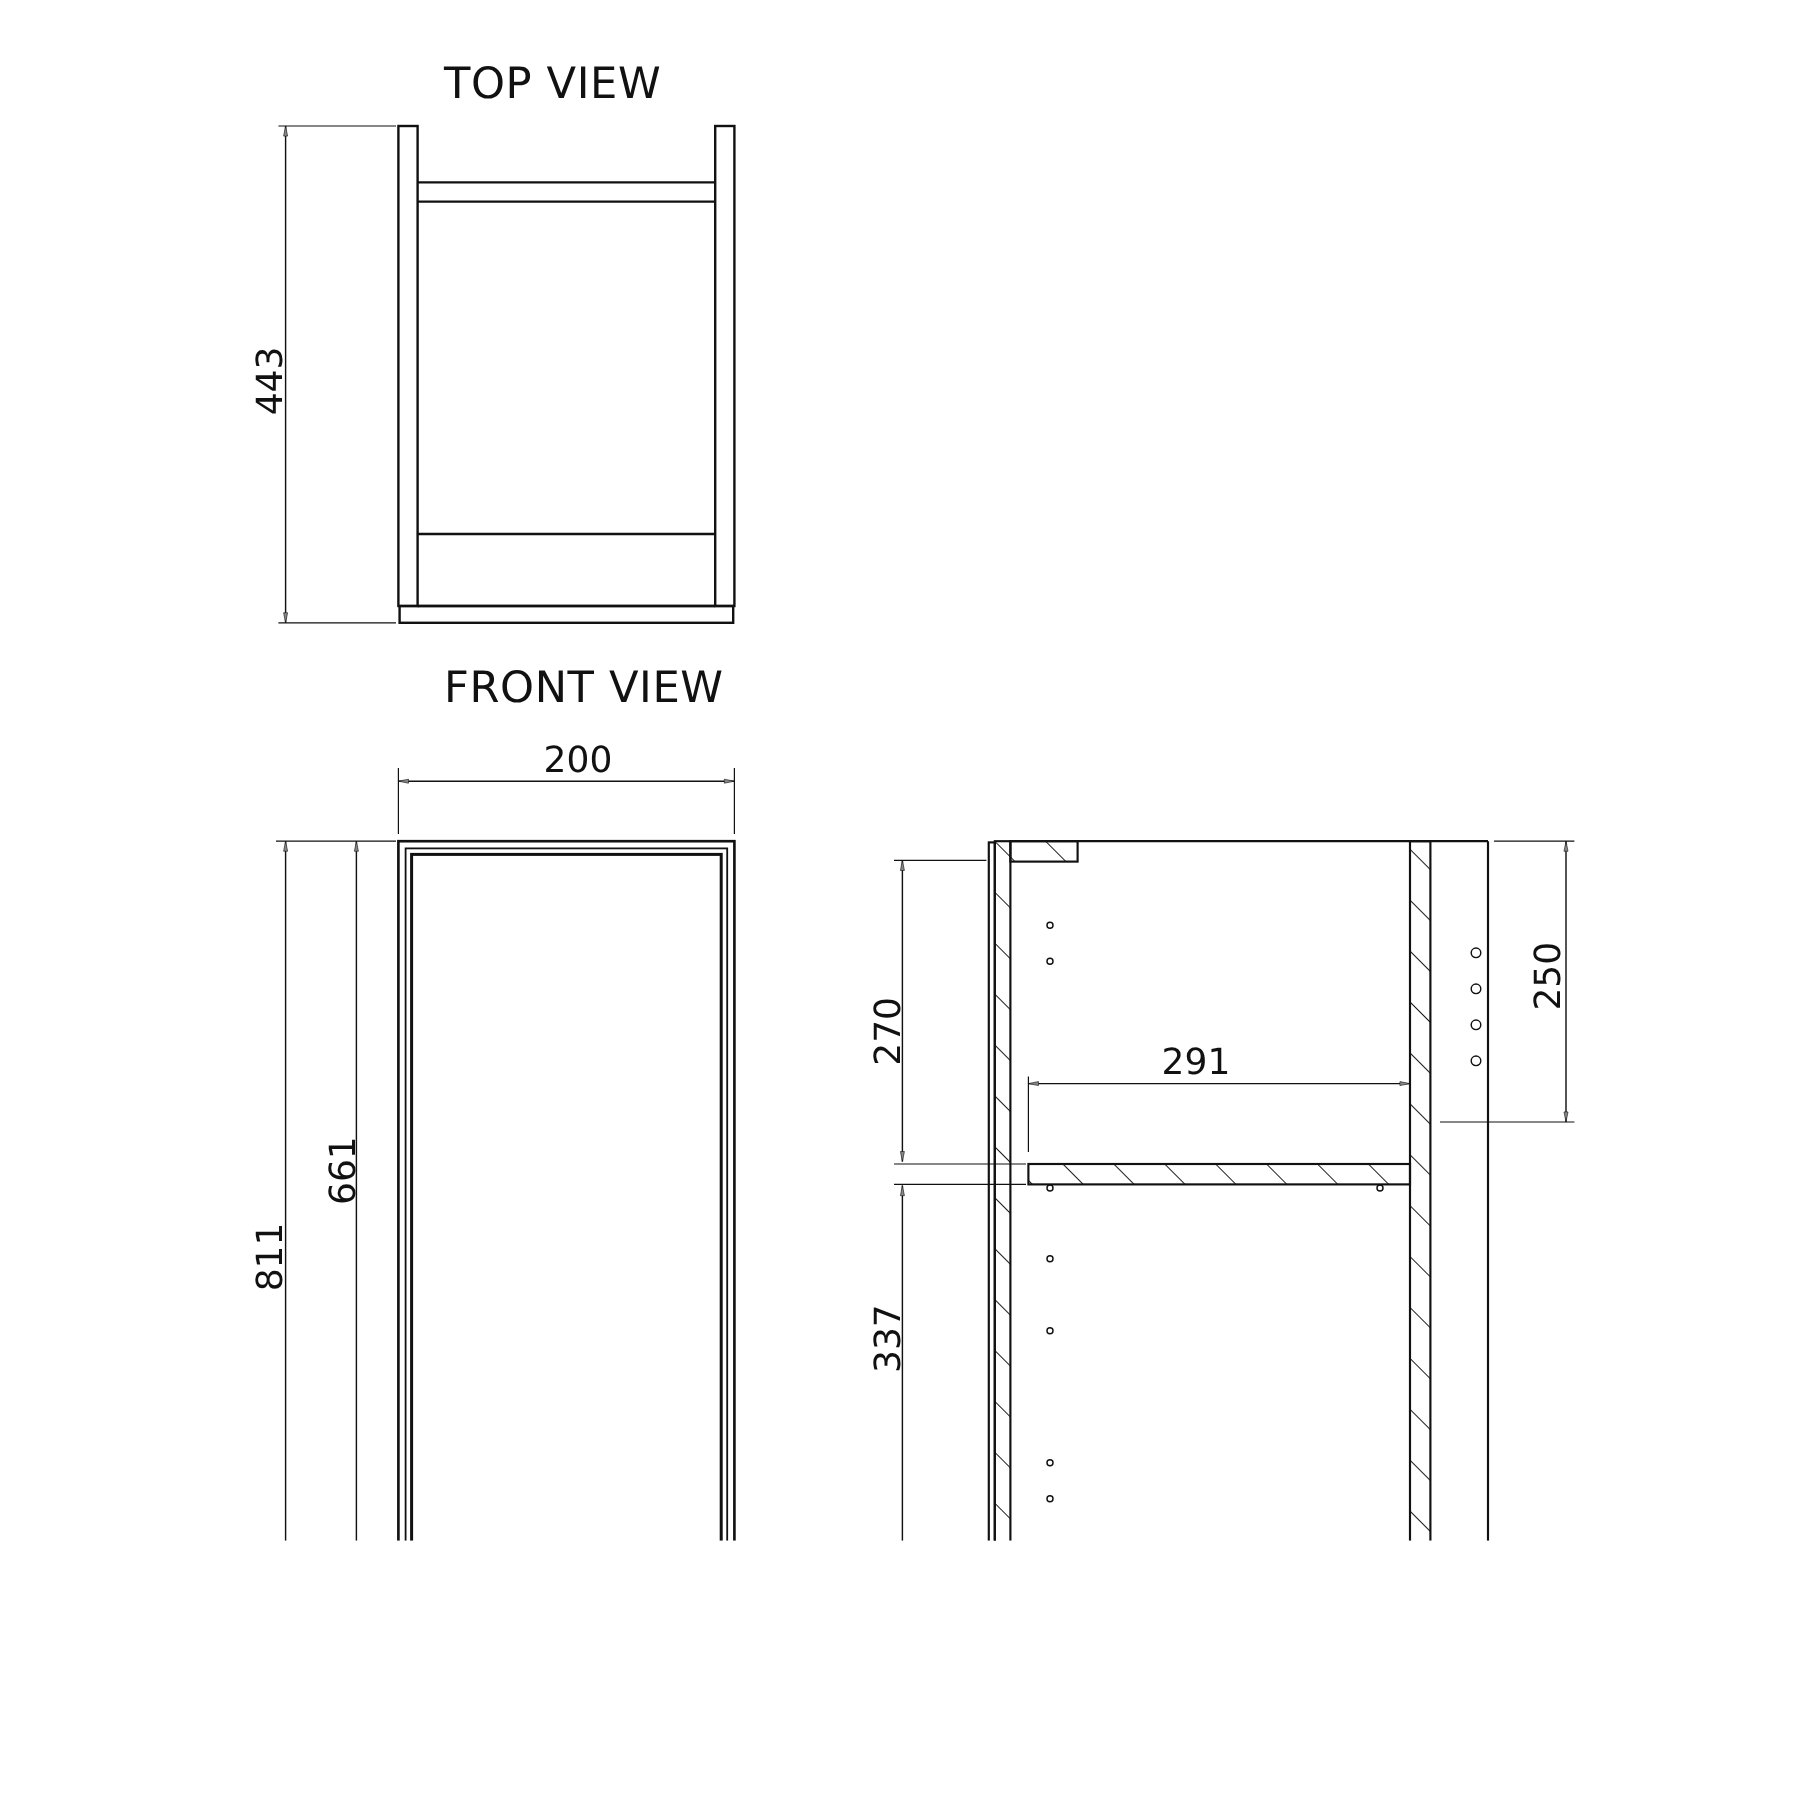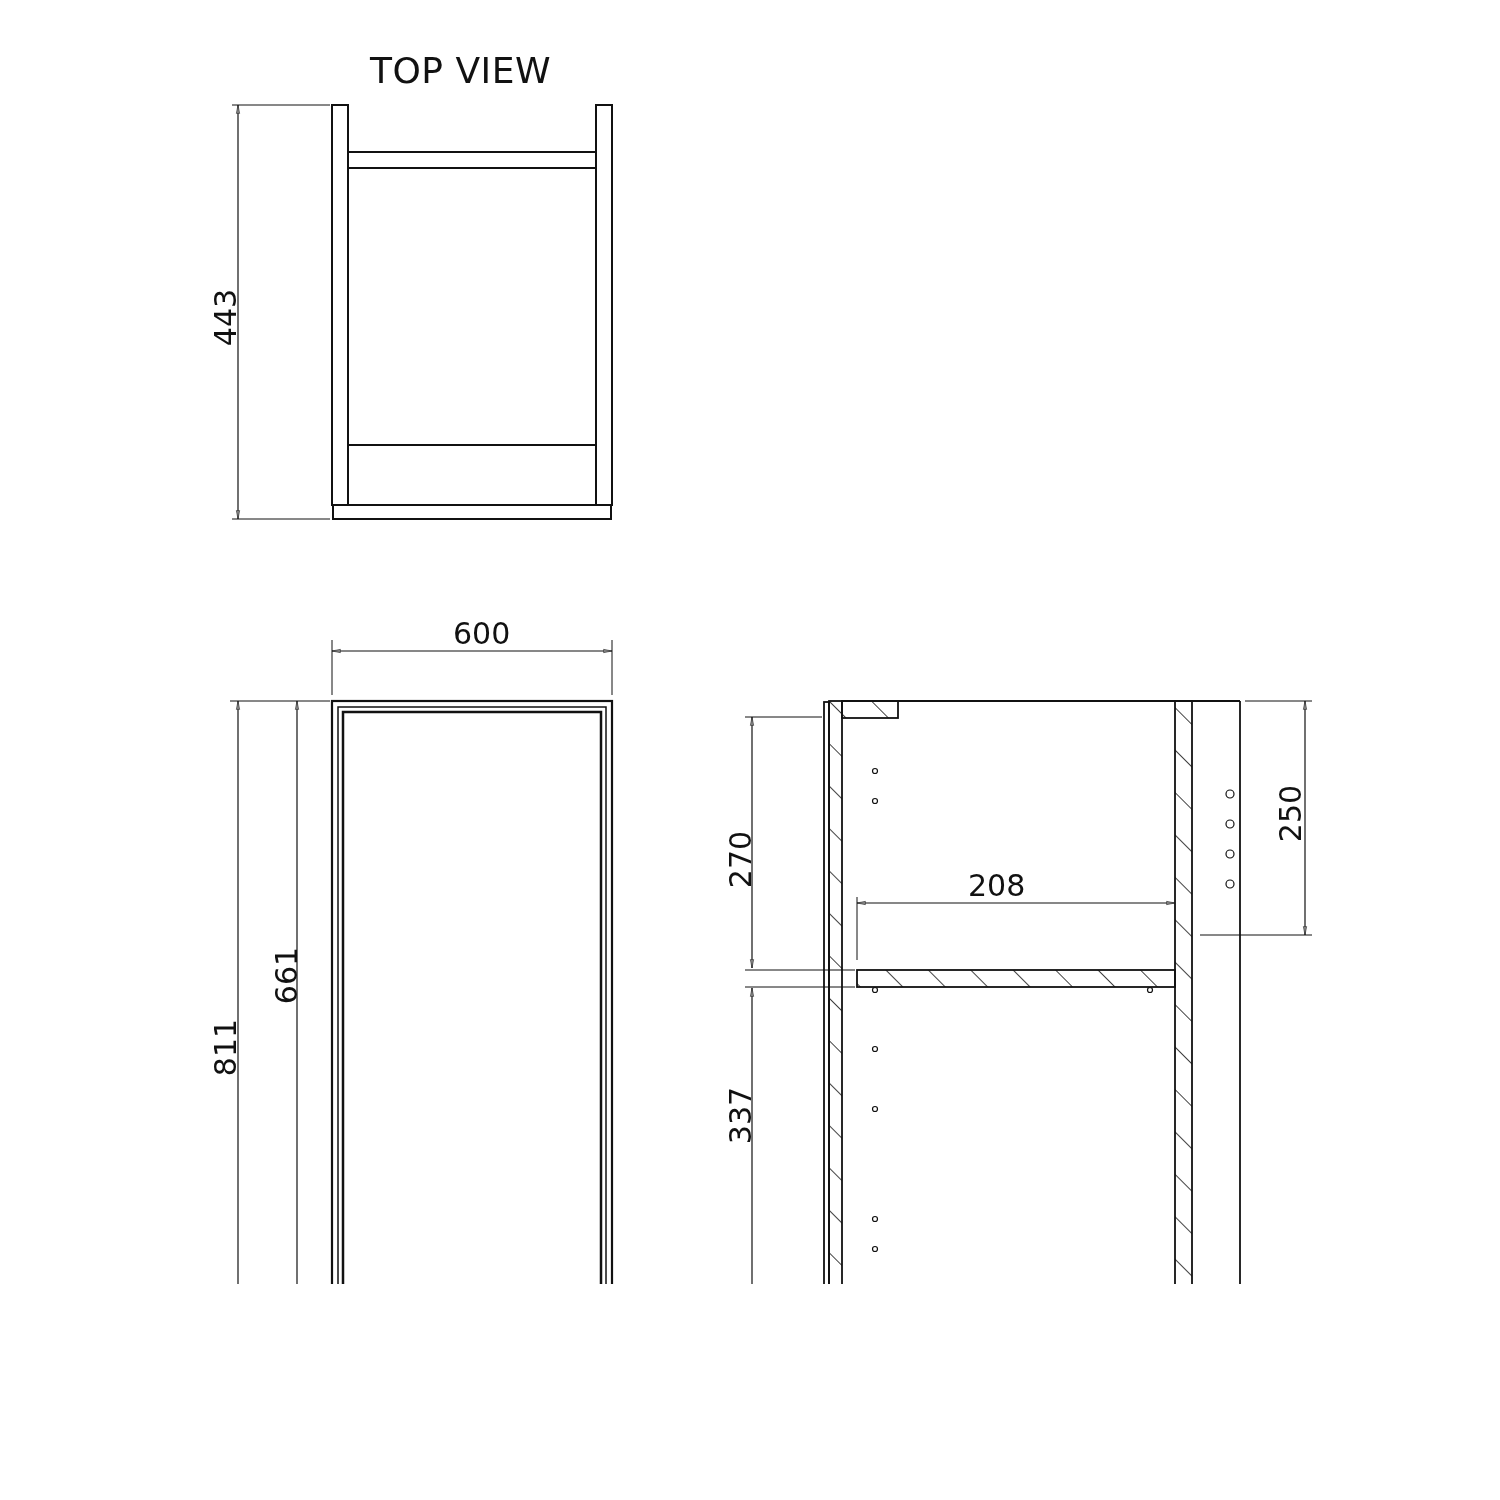--- a/index.html
+++ b/index.html
@@ -131,23 +131,24 @@
       <rect x="1131" y="1320" width="46" height="22"></rect>
       <rect x="1140" y="1342" width="28" height="75"></rect>
       <rect x="1139" y="1417" width="31" height="12"></rect>
       <rect x="1143" y="1429" width="24" height="18" fill="#111"></rect>
       <rect x="1132" y="1445" width="44" height="16" fill="url(#hatch)"></rect>
     </g>
   </g>
 </svg>
 
 <div class="lbl title" style="left:370px;top:50px;">TOP VIEW</div>
+<div class="lbl title" style="left:370px;top:553px;">FRONT VIEW</div>
 
 <div class="lbl dim rot" style="left:197px;top:300px;">443</div>
-<div class="lbl dim" style="left:453px;top:616px;">600</div>
+<div class="lbl dim" style="left:453px;top:616px;">200</div>
 <div class="lbl dim rot" style="left:258px;top:958px;">661</div>
 <div class="lbl dim rot" style="left:197px;top:1030px;">811</div>
 <div class="lbl dim rot" style="left:712px;top:842px;">270</div>
 <div class="lbl dim rot" style="left:712px;top:1098px;">337</div>
-<div class="lbl dim" style="left:968px;top:868px;">208</div>
+<div class="lbl dim" style="left:968px;top:868px;">291</div>
 <div class="lbl dim rot" style="left:1262px;top:796px;">250</div>
 <div class="lbl dim" style="left:1220px;top:1350px;">50</div>
 </div>
 
 </body></html>

